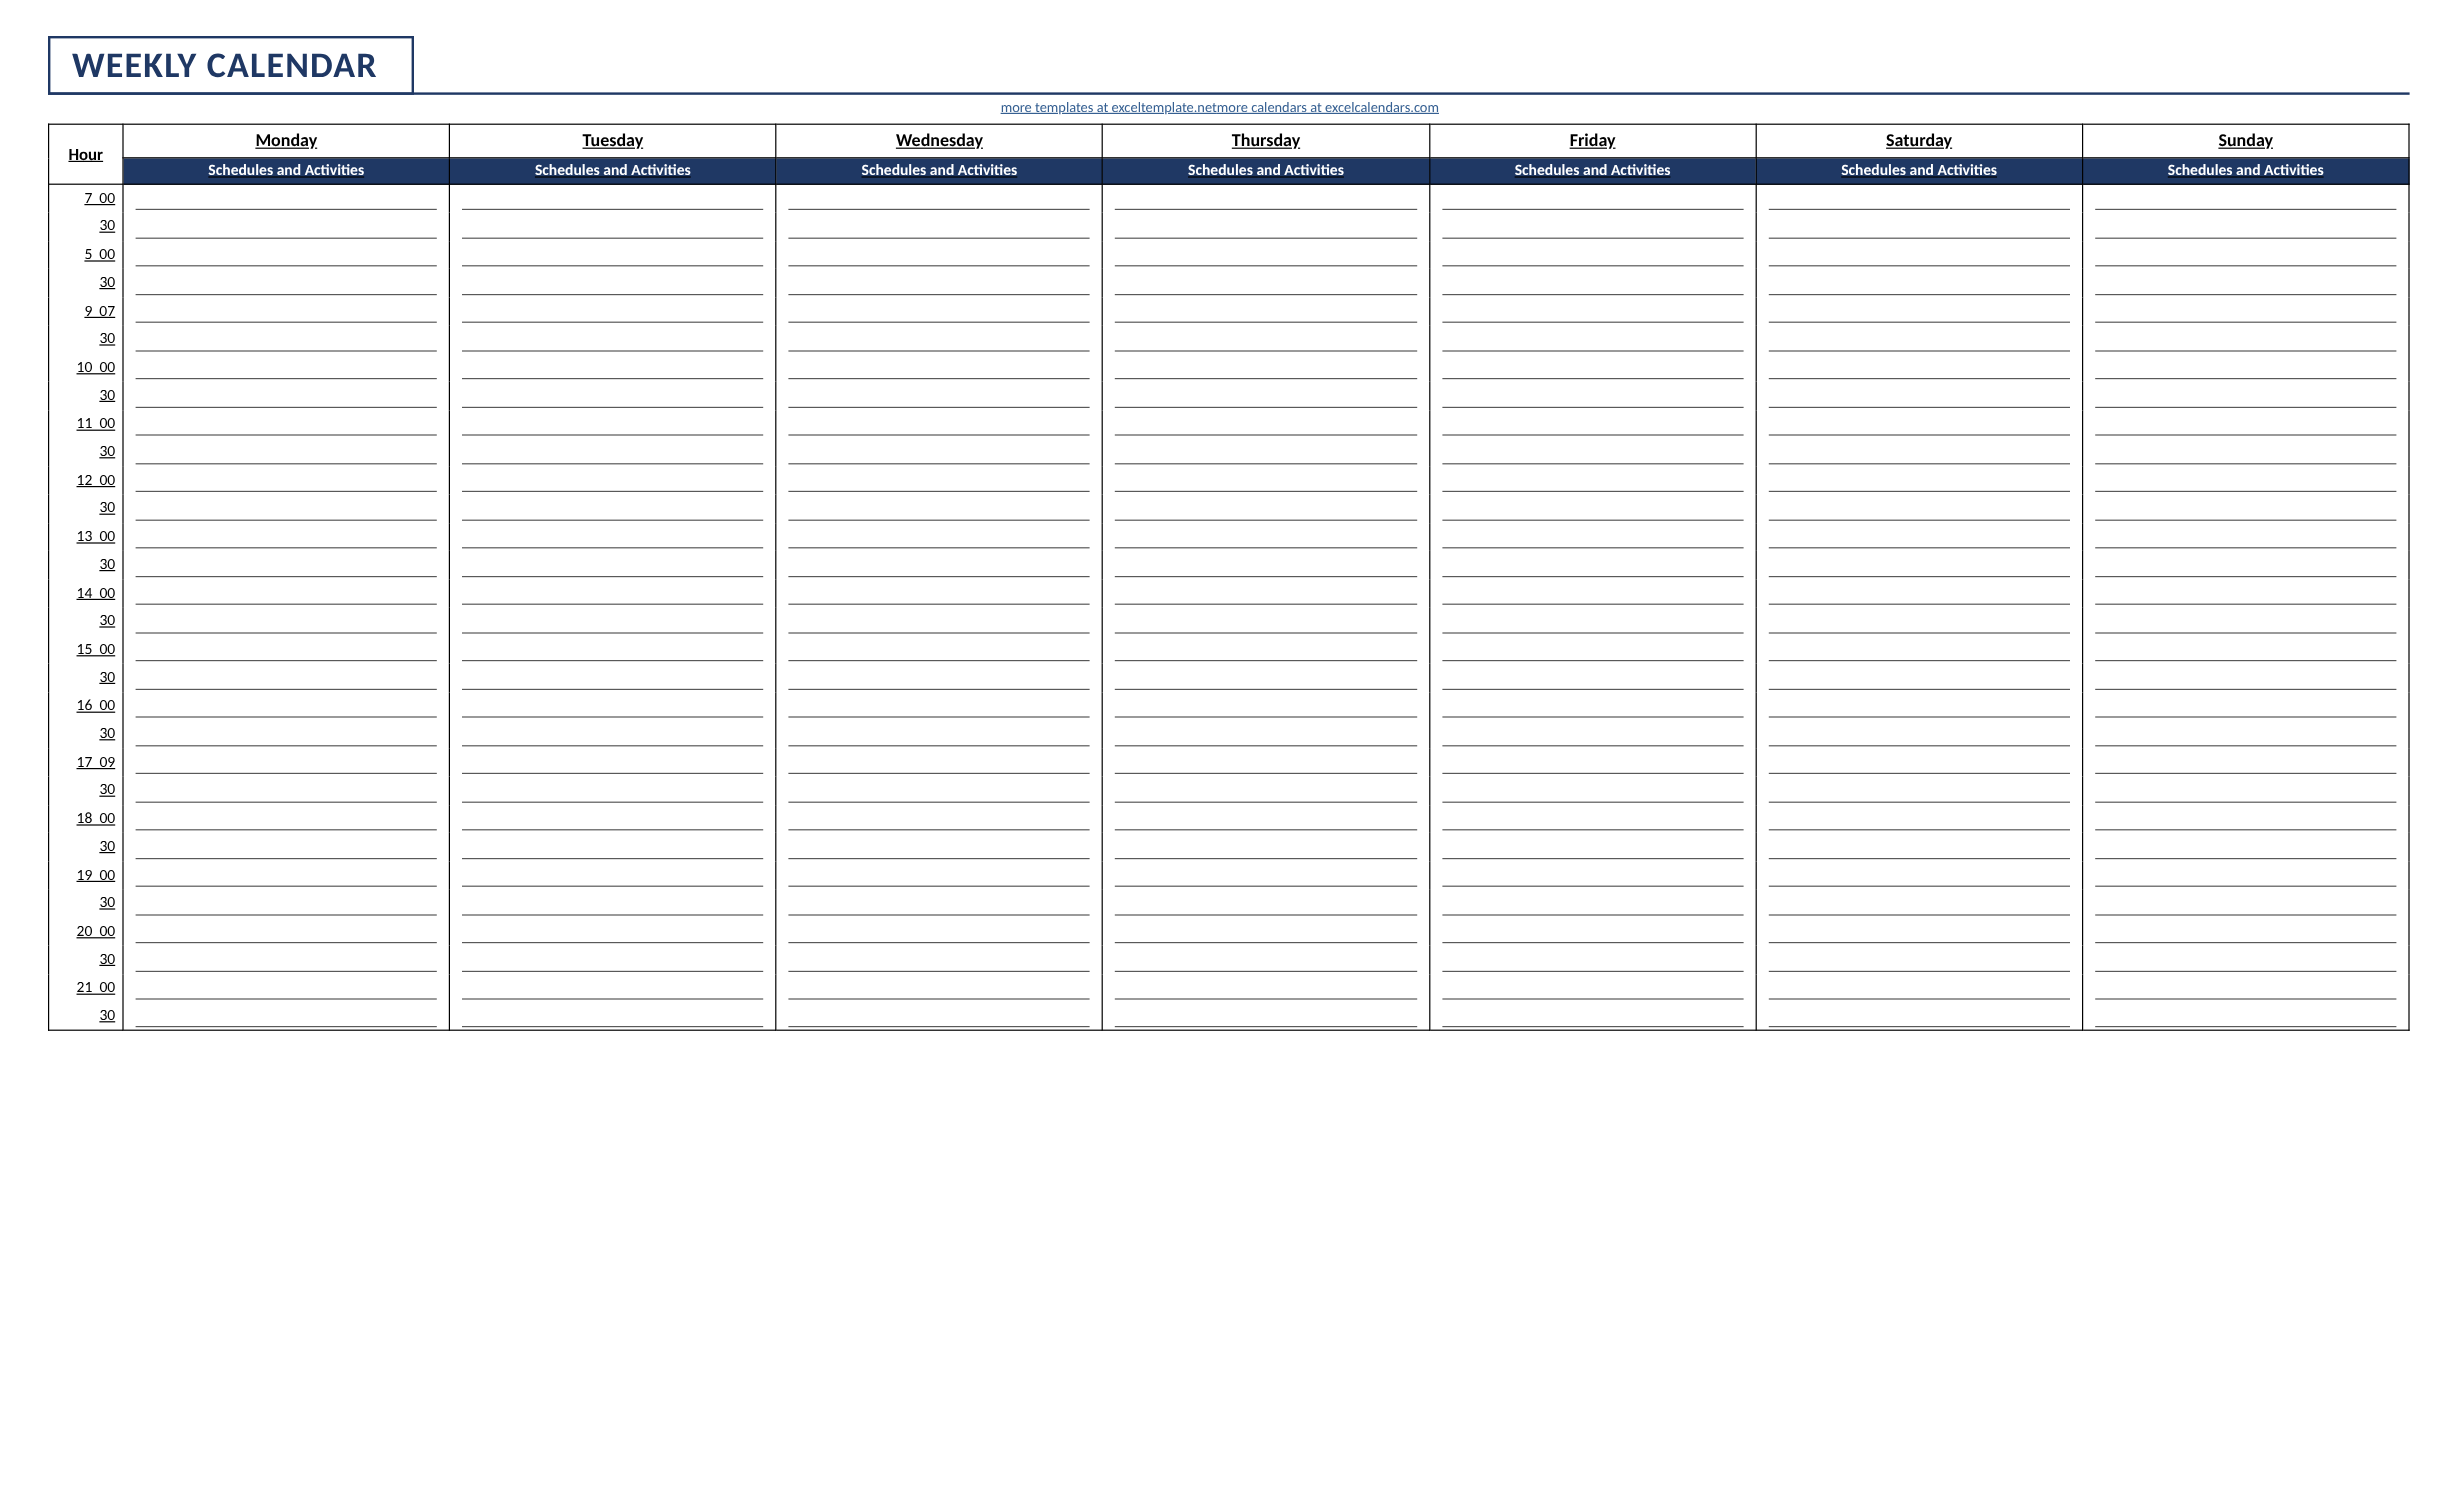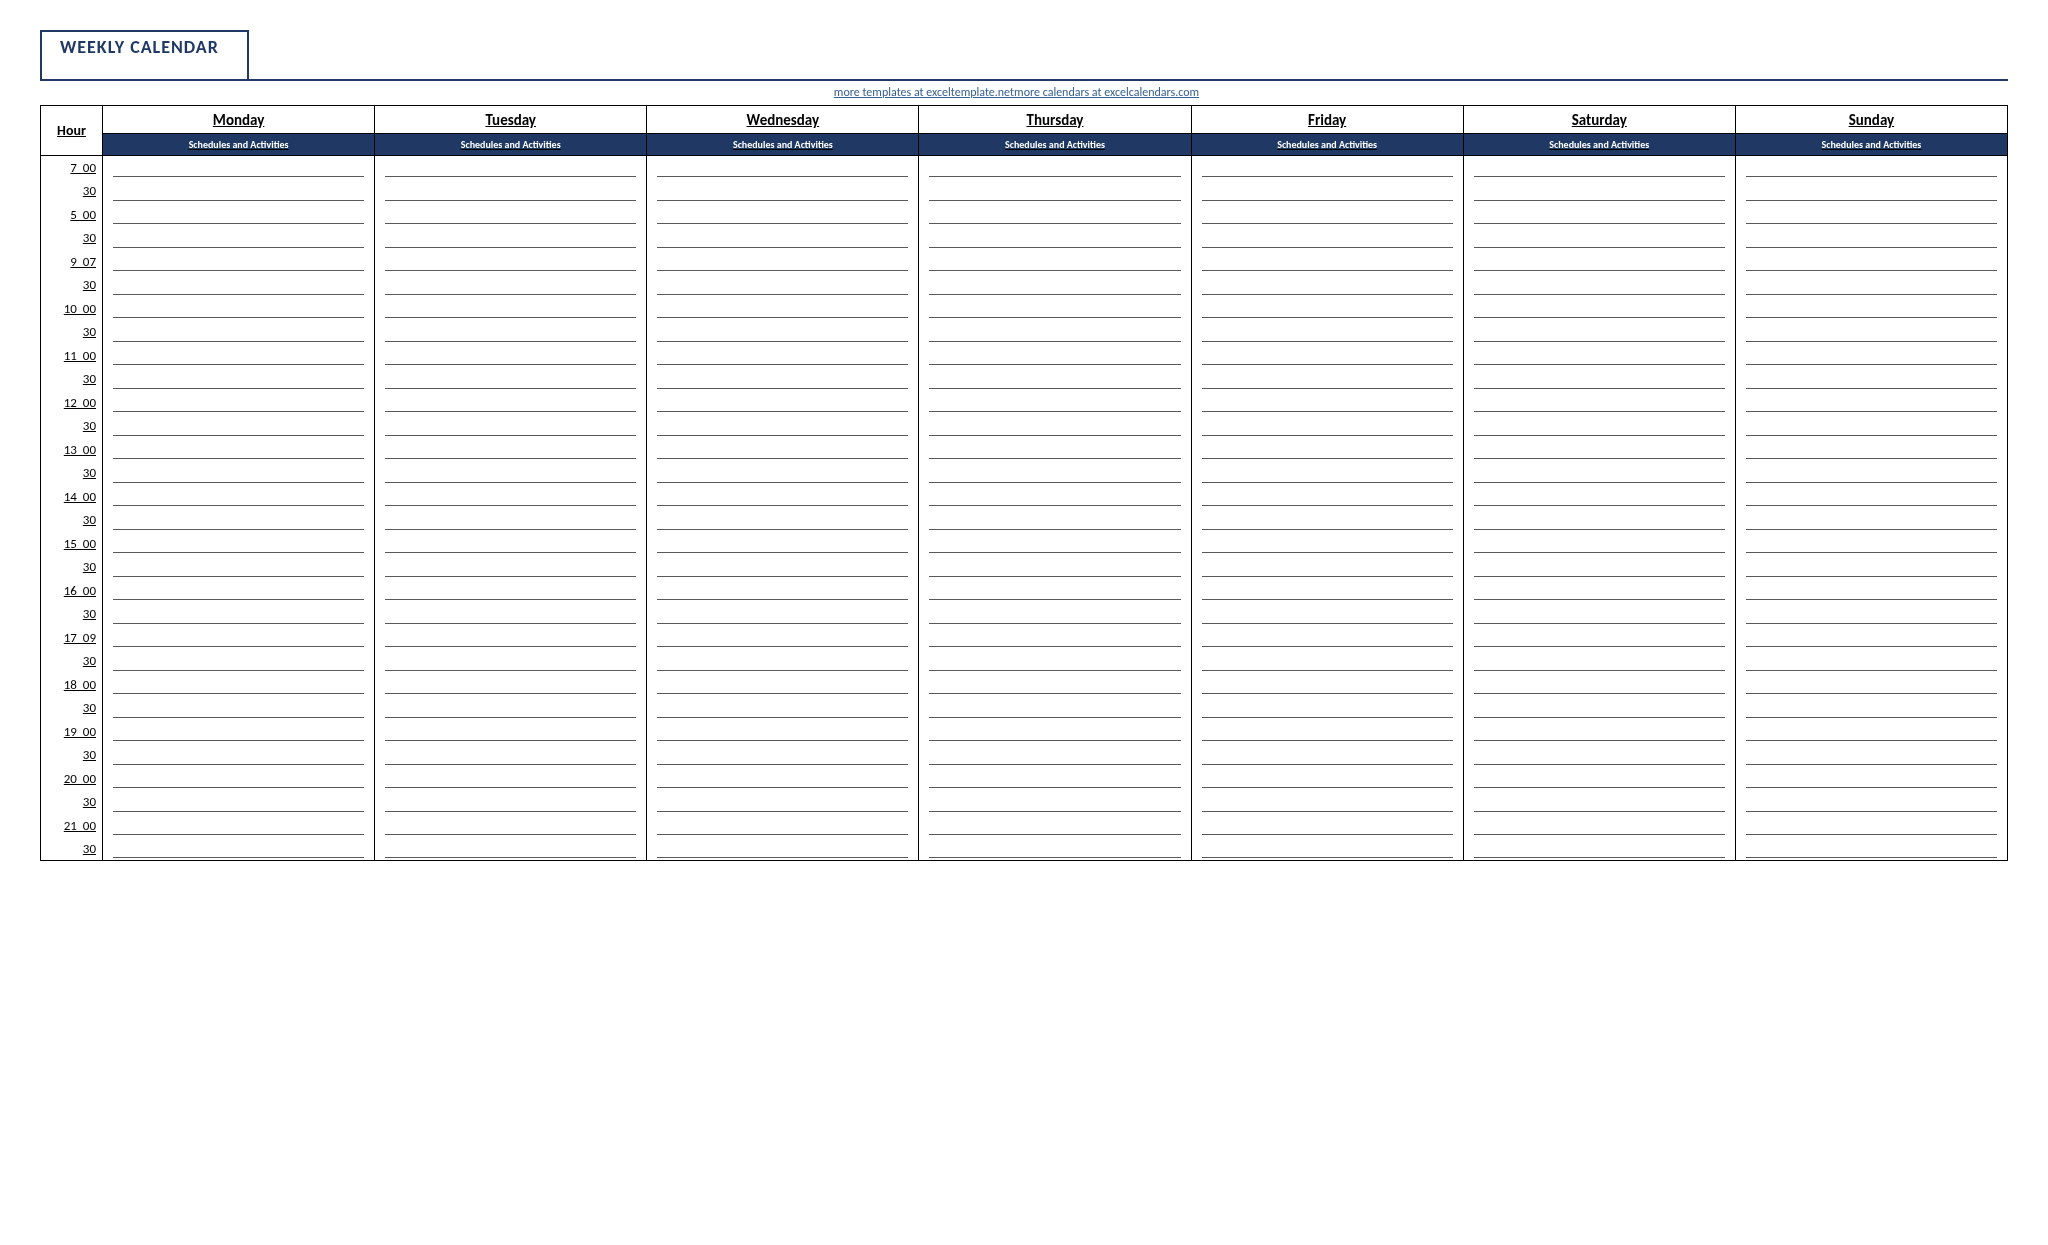--- a/index.html
+++ b/index.html
@@ -7,22 +7,22 @@
     margin: 0;
     padding: 30px 40px;
     background: #fff;
     font-family: Calibri, Arial, sans-serif;
     color: #000;
     width: 2048px;
   }
   .title-box {
     display: inline-block;
     border: 2px solid #1F3864;
-    padding: 4px 28px 21px 18px;
-    font-size: 18px;
+    padding: 4px 28px 4px 18px;
+    font-size: 30px;
     font-weight: 700;
     color: #1F3864;
     letter-spacing: 1px;
   }
   .rule {
     border-top: 2px solid #1F3864;
     margin-top: -2px;
   }
   .links {
     display: flex;
@@ -57,21 +57,21 @@
     border: 1px solid #000;
     font-size: 15px;
     font-weight: 700;
     text-align: center;
     height: 28px;
     vertical-align: middle;
   }
   .sub-head {
     background: #1F3864;
     color: #fff;
-    font-size: 10px;
+    font-size: 13px;
     font-weight: 700;
     text-align: center;
     height: 22px;
     border: 1px solid #000;
     vertical-align: middle;
   }
   .time-cell {
     border-left: 1px solid #000;
     border-right: 1px solid #000;
     font-size: 13px;

